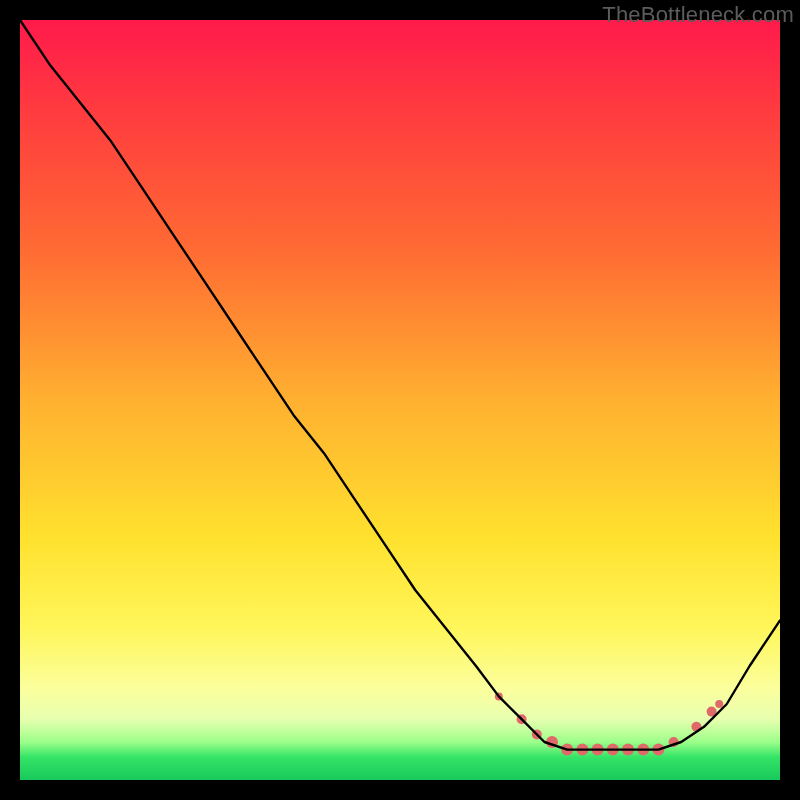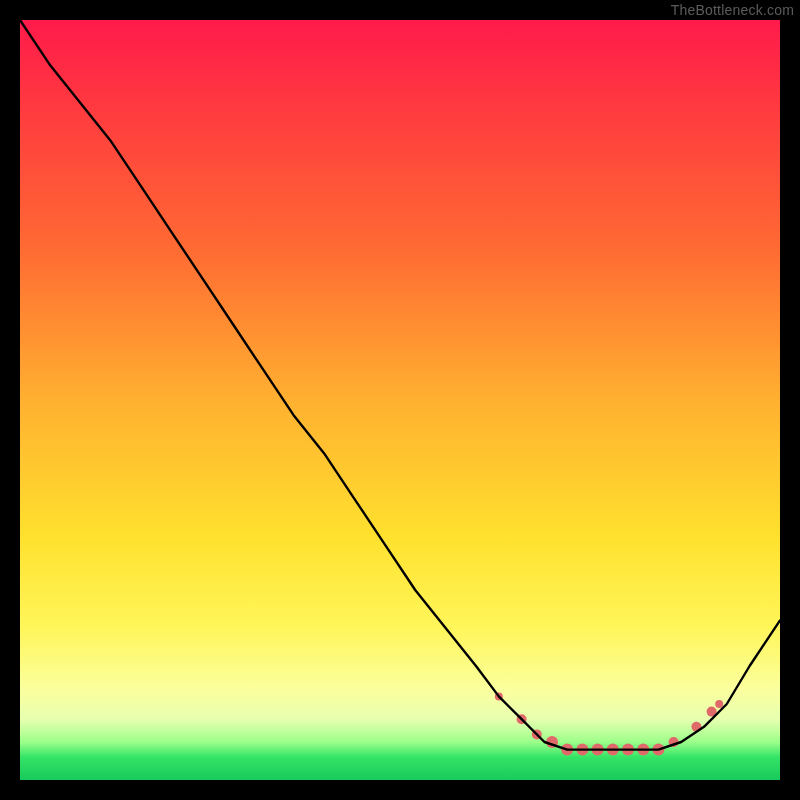--- a/index.html
+++ b/index.html
@@ -37,21 +37,21 @@
       #9cff8a 95%,
       #34e466 97%,
       #18c95c 100%
     );
   }
   .watermark {
     position: absolute;
     top: 2px;
     right: 6px;
     color: #5c5c5c;
-    font-size: 14px;
+    font-size: 22px;
     font-weight: 500;
     letter-spacing: 0.2px;
     user-select: none;
   }
   svg.curve {
     position: absolute;
     left: 0;
     top: 0;
     width: 760px;
     height: 760px;

